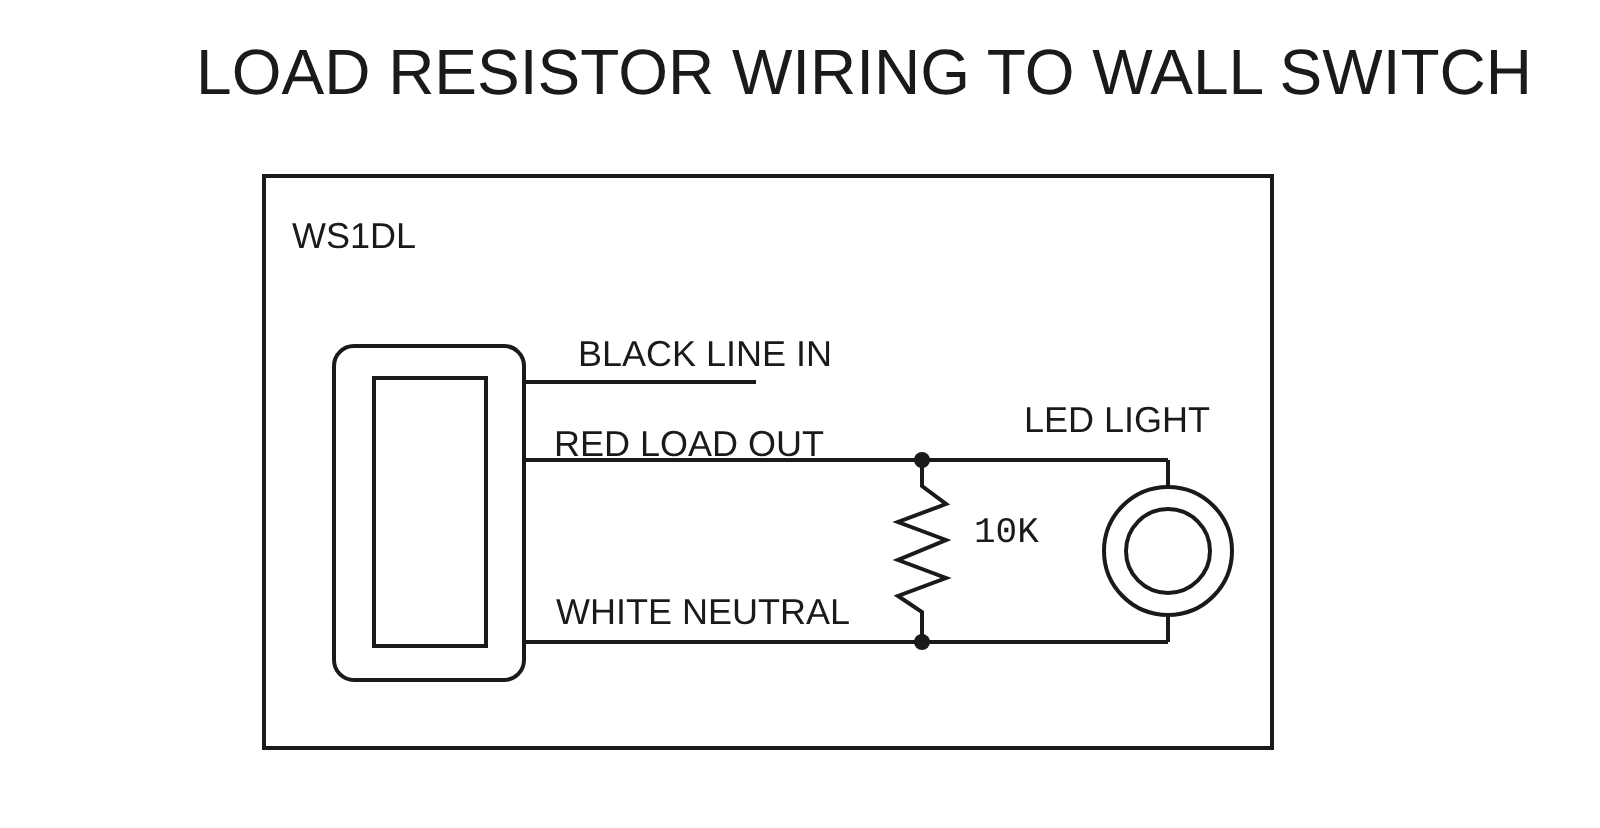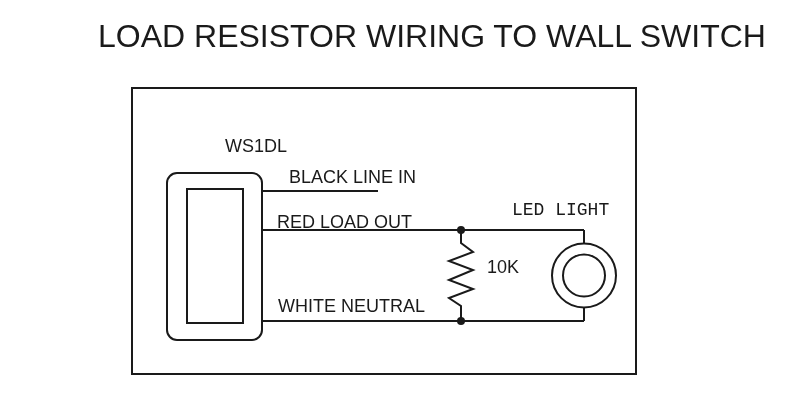--- a/index.html
+++ b/index.html
@@ -39,31 +39,30 @@
     position: absolute;
     font-size: 18px;
     line-height: 18px;
     white-space: nowrap;
     color: #1a1a1a;
   }
   .switch-label-block {
     position: absolute;
     left: 146px; top: 108px;
     width: 141px;
-    text-align: right;
+    text-align: left;
     font-size: 18px;
     line-height: 21px;
     color: #1a1a1a;
-    margin-top: 28px;
   }
   .lbl-black   { left: 289px; top: 168px; }
   .lbl-red     { left: 277px; top: 213px; }
   .lbl-white   { left: 278px; top: 297px; }
-  .lbl-led     { left: 512px; top: 201px; font-family: Liberation Mono, monospace; }
-  .lbl-10k     { left: 487px; top: 258px; }
+  .lbl-led     { left: 512px; top: 201px; }
+  .lbl-10k     { left: 487px; top: 258px; font-family: Liberation Mono, monospace; }
   .stroke { stroke: #1a1a1a; stroke-width: 2; fill: none; }
   .fillwhite { fill: #ffffff; }
   .dot { fill: #1a1a1a; stroke: none; }
 </style>
 </head>
 <body>
 
 <div class="page-title">LOAD RESISTOR WIRING TO WALL SWITCH</div>
 
 <div class="diagram-box"></div>

